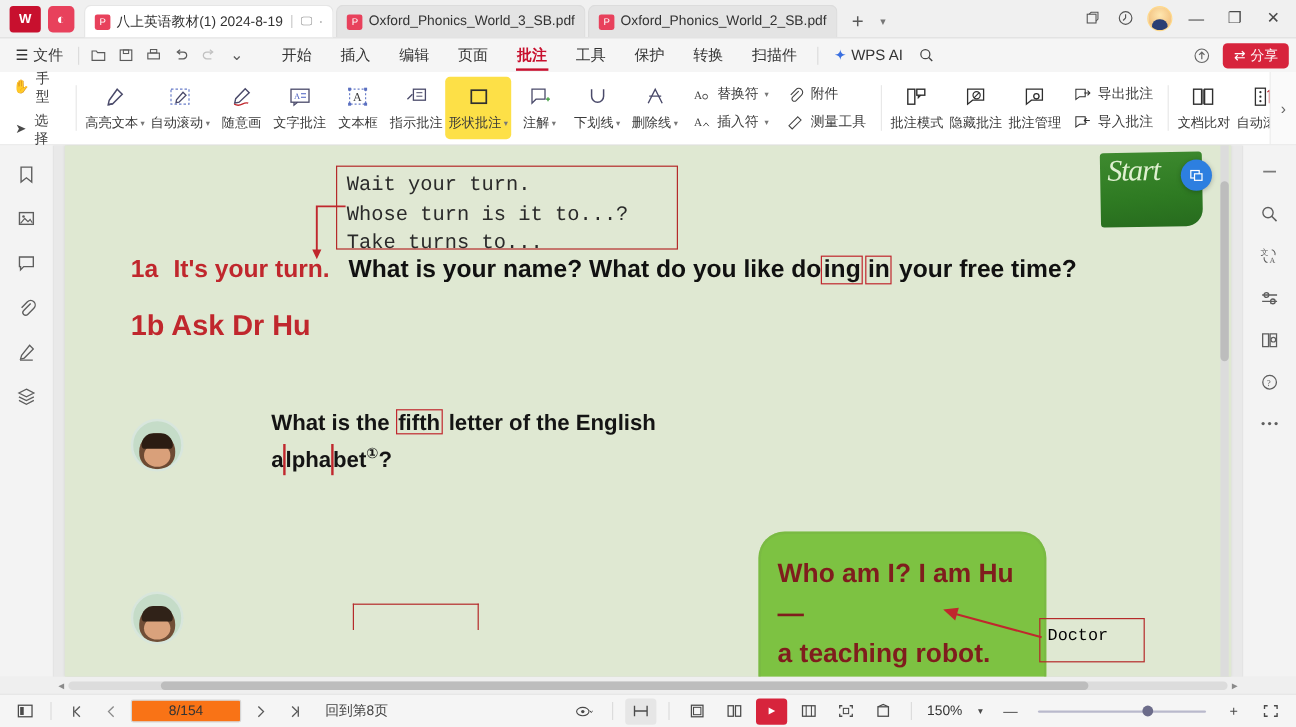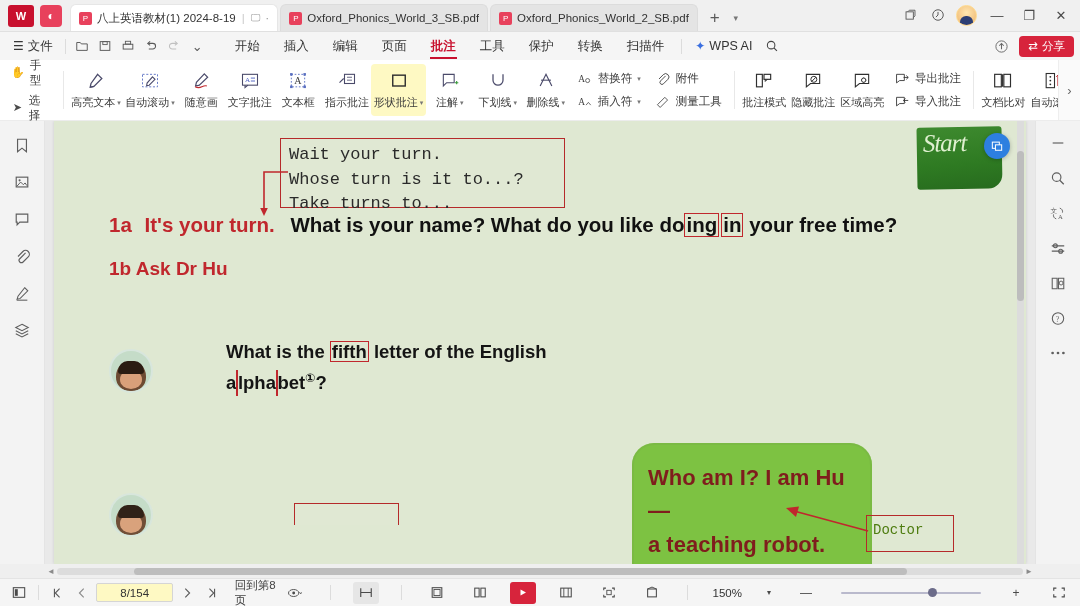--- a/index.html
+++ b/index.html
@@ -92,21 +92,21 @@
     padding:0 3px; position:relative; border-bottom:1px solid #ececec;
   }
   .rb-sep { width:1px; height:38px; background:#e8e8e8; margin:0 5px; }
   .rb-stack { display:flex; flex-direction:column; justify-content:center; gap:3px; padding:0 5px; }
   .rb-srow { display:flex; align-items:center; gap:5px; font-size:11.5px; color:#3c3c3c; padding:1px 3px; }
   .rb-srow .gi { width:14px;height:13px;display:flex;align-items:center;justify-content:center;color:#4a4a4a;font-size:11px; }
   .rb-item {
     display:flex; flex-direction:column; align-items:center; justify-content:center;
     min-width:48px; height:52px; padding:3px 4px; border-radius:4px; gap:3px;
   }
-  .rb-item.on { background:#fef9c3; }
+  .rb-item.on { background:#fde047; }
   .rb-gl { height:22px; display:flex; align-items:center; justify-content:center; }
   .rb-lbl { font-size:11px; color:#3a3a3a; white-space:nowrap; display:flex;align-items:center;gap:2px; }
   .caret { font-size:7px; color:#777; }
   .rb-pair { display:flex; flex-direction:column; justify-content:center; gap:4px; padding:0 3px; }
   .rb-prow { display:flex; align-items:center; gap:5px; font-size:11.5px; color:#3a3a3a; padding:2px 4px; border-radius:3px; white-space:nowrap; }
   .rb-prow .pi { width:16px; display:flex;align-items:center;justify-content:center; color:#444; }
   .rb-more {
     position:absolute; right:0; top:0; bottom:0; width:22px; background:#fafafa;
     display:flex;align-items:center;justify-content:center;color:#666;font-size:13px;
     border-left:1px solid #eee;
@@ -156,21 +156,21 @@
   }
   .annbox-txt {
     font-family:"Liberation Mono","DejaVu Sans Mono",monospace;
     font-size:17px; color:#2a2a2a; line-height:1.45; padding:4px 8px; white-space:pre-line;
   }
   .arrow-svg { position:absolute; overflow:visible; }
   .line-1a { position:absolute; left:55px; top:72px; font-size:20.5px; font-weight:bold; white-space:nowrap; }
   .red { color:#c0272d; }
   .blk { color:#111;margin-top:20px; }
   .box-hl { border:1.6px solid #c0272d; padding:0 1px; display:inline-block; line-height:1.05; }
-  .line-1b { position:absolute; left:55px; top:137px; font-size:19px; font-weight:bold; color:#c0272d; }
+  .line-1b { position:absolute; left:55px; top:137px; font-size:24px; font-weight:bold; color:#c0272d; }
 
   .avatar-c {
     position:absolute; width:44px;height:44px;border-radius:50%;
     background:#c5dcc8; border:2px solid #d8e6dd; overflow:hidden;
     display:flex; align-items:flex-end; justify-content:center;
   }
   .face { width:30px;height:30px;border-radius:50% 50% 45% 45%; background:#6d4a33; position:relative; }
   .face::before{content:"";position:absolute;left:4px;top:9px;width:22px;height:19px;border-radius:50%;background:#d9a07a;}
   .face::after{content:"";position:absolute;left:2px;top:0;width:26px;height:13px;border-radius:13px 13px 4px 4px;background:#2b1c12;}
 
@@ -187,43 +187,43 @@
   }
   .bigbubble .btxt {
     padding:18px 14px 0 16px; font-size:22px; font-weight:bold; color:#7f1d1d; line-height:1.52;
   }
   .docbox {
     position:absolute; left:812px; top:394px; width:88px; height:37px;
     border:1.6px solid #b52a2a;
   }
   .docbox span {
     font-family:"Liberation Mono","DejaVu Sans Mono",monospace;
-    font-size:14px; color:#4d7c0f; padding:6px 0 0 6px; display:block;
+    font-size:14px; color:#000000; padding:6px 0 0 6px; display:block;
   }
 
   
   .hscrollwrap { height:14px; background:#efefef; display:flex; align-items:center; padding:0 45px; flex:0 0 14px; }
   .hsarrow { font-size:8px; color:#8a8a8a; width:12px; text-align:center; }
   .hstrack { flex:1; height:7px; background:#dcdcdc; border-radius:4px; position:relative; }
   .hsthumb { position:absolute; left:8%; width:80%; top:0; bottom:0; background:#bdbdbd; border-radius:4px; }
 
   .statusbar {
     height:28px; background:#f5f5f5; display:flex; align-items:center;
     padding:0 8px; flex:0 0 28px; gap:3px; border-top:1px solid #e4e4e4;
   }
   .sb-ico { width:26px;height:22px;display:flex;align-items:center;justify-content:center;color:#4a4a4a;font-size:12px;border-radius:3px; }
   .sb-ico.on { background:#e6e6e6; }
   .sb-ico.play { background:#d7243c; color:#fff; }
   .sb-div { width:1px;height:15px;background:#dcdcdc;margin:0 5px; }
   .pagebox {
-    width:92px;height:19px;background:#fef9c3;border:1px solid #d5d5d5;border-radius:2px;
+    width:92px;height:19px;background:#f97316;border:1px solid #d5d5d5;border-radius:2px;
     display:flex;align-items:center;justify-content:center;font-size:11.5px;color:#333;
   }
   .sb-txt { font-size:11.5px; color:#444; margin-left:9px; }
-  .sb-right { margin-left:auto; display:flex; align-items:center; gap:17px; }
+  .sb-right { margin-left:auto; display:flex; align-items:center; gap:5px; }
   .zoomlbl { font-size:11.5px;color:#333;margin:0 3px; }
   .zslider { width:140px;height:14px;display:flex;align-items:center;position:relative;margin:0 5px; }
   .zstrack { width:100%;height:2px;background:#b9b9cc; border-radius:2px; }
   .zsknob { position:absolute; left:62%; width:9px;height:9px;border-radius:50%;background:#6c6c8a; }
 </style>
 </head>
 <body>
 
 <div class="app">
 
@@ -552,21 +552,21 @@
     </div>
     <div class="rb-item">
       <span class="rb-gl">
         <svg width="22" height="20" viewBox="0 0 24 24">
             <path d="M4 4 H20 V15 H9 L4 19 Z" fill="none" stroke="#2f2f2f" stroke-width="1.3"></path>
             <circle cx="14" cy="11" r="2.6" fill="none" stroke="#2f2f2f" stroke-width="1.2"></circle>
             <path d="M14 7.8 V8.6 M14 13.4 V14.2 M10.8 11 H11.6 M16.4 11 H17.2" stroke="#2f2f2f" stroke-width="1"></path>
           </svg>
       </span>
       <span class="rb-lbl">
-        <span>区域高亮</span>
+        <span>批注管理</span>
       </span>
     </div>
 
     <div class="rb-pair">
       <div class="rb-prow">
         <span class="pi">
           <svg width="16" height="14" viewBox="0 0 18 18">
               <path d="M2 3 H12 V11 H6 L2 14 Z" fill="none" stroke="#2f2f2f" stroke-width="1.1"></path>
               <path d="M11 7 H17 M14.5 4.5 L17 7 L14.5 9.5" fill="none" stroke="#2f2f2f" stroke-width="1.1"></path>
             </svg>

